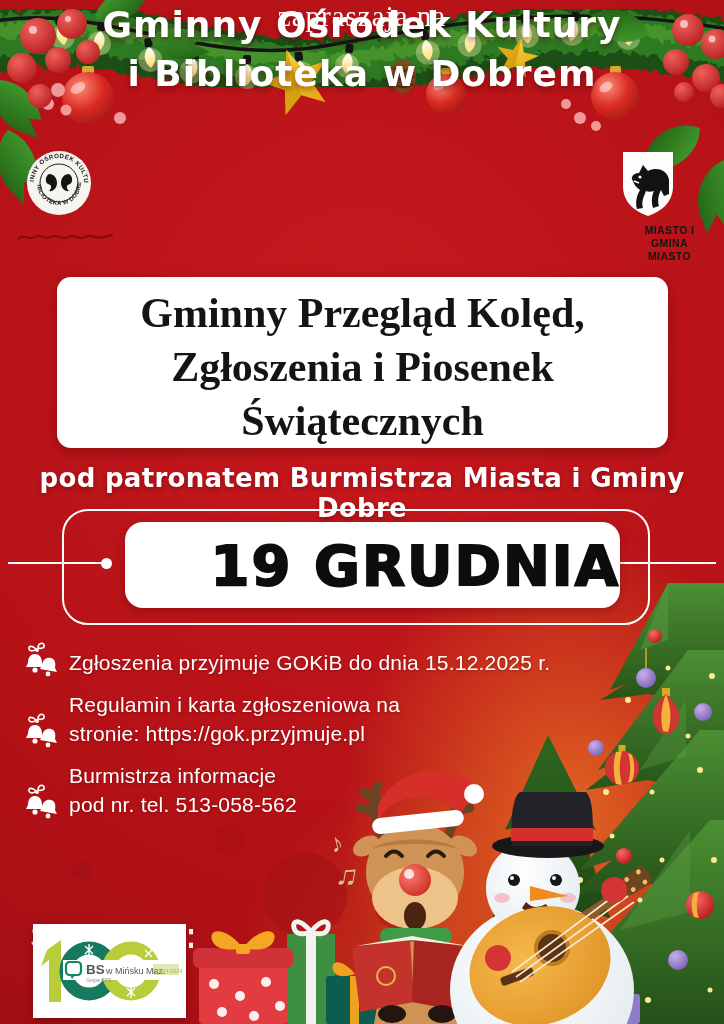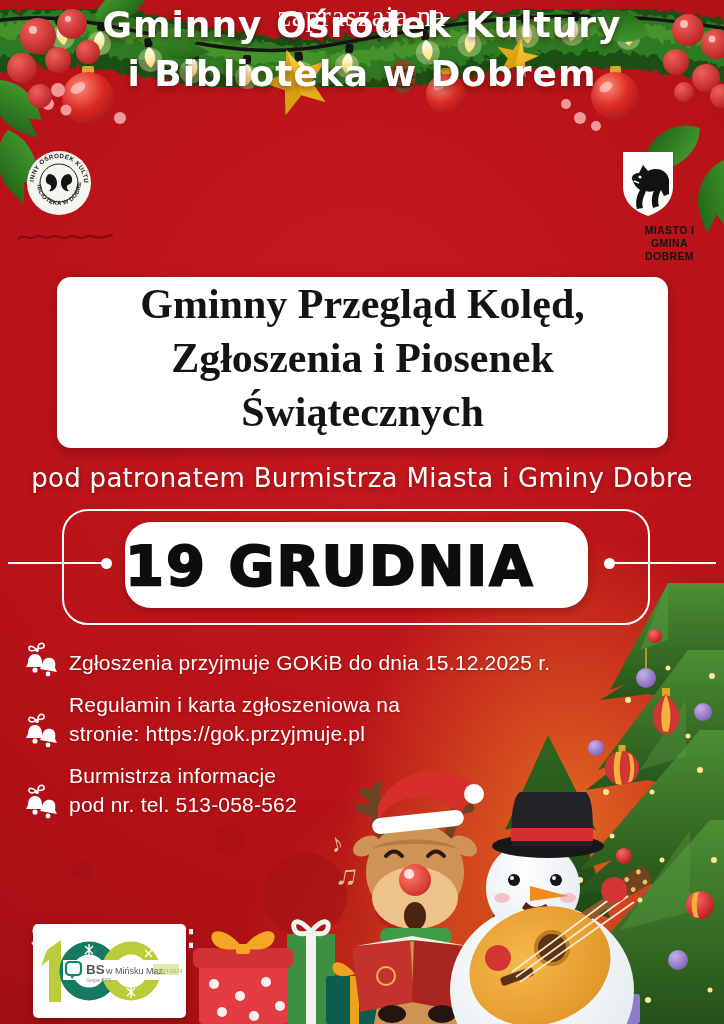--- a/index.html
+++ b/index.html
@@ -19,45 +19,45 @@
     font-family:"DejaVu Sans",sans-serif;font-weight:700;font-size:36px;line-height:49px;
     letter-spacing:1px;text-shadow:0 3px 6px rgba(70,0,0,.5);}
   .invite{left:0;top:220;width:100%;text-align:center;color:#fdfdfd;z-index:7;
     font-family:"Liberation Serif",serif;font-size:29px;letter-spacing:1px;}
   .org-logo{left:26px;top:150px;z-index:7;}
   .slogan{left:16px;top:228px;z-index:7;opacity:.85;}
   .coa{left:600px;top:150px;width:95px;z-index:7;text-align:center;}
   .coa-caption{margin-top:6px;font-size:10.5px;font-weight:bold;color:#151515;line-height:13px;letter-spacing:.4px;margin-left:44px;}
   
   .event-card{left:57px;top:277px;width:611px;height:171px;background:#fff;border-radius:14px;z-index:5;
-    display:flex;flex-direction:column;justify-content:flex-start;align-items:center;
+    display:flex;flex-direction:column;justify-content:flex-end;align-items:center;
     box-shadow:0 4px 14px rgba(60,0,0,.35);}
   .event-card div{font-family:"Liberation Serif",serif;font-weight:700;font-size:42px;line-height:54px;color:#141414;}
   .patronage{left:0;top:463px;width:100%;text-align:center;color:#fff;z-index:5;
-    font-family:"DejaVu Sans",sans-serif;font-weight:400;font-size:26px;letter-spacing:.3px;
+    font-family:"DejaVu Sans",sans-serif;font-weight:700;font-size:26px;letter-spacing:.3px;
     text-shadow:0 2px 4px rgba(70,0,0,.4);}
   
   .date-frame{left:62px;top:509px;width:584px;height:112px;border:2px solid #fff;border-radius:26px;z-index:5;}
   .date-line{height:2px;background:#fff;top:562px;z-index:5;}
   .date-line.l{left:8px;width:96px;}
   .date-line.r{left:612px;width:104px;}
   .date-dot{width:11px;height:11px;border-radius:50%;background:#fff;top:558px;z-index:5;}
   .date-dot.l{left:101px;}
   .date-dot.r{left:604px;}
-  .date-box{left:125px;top:522px;width:463px;height:86px;background:#fff;border-radius:26px;z-index:5;
-    display:flex;align-items:center;justify-content:flex-start;box-shadow:0 3px 10px rgba(60,0,0,.3);}
+  .date-box{left:125px;top:522px;width:463px;height:86px;background:#fff;border-radius:18px;z-index:5;
+    display:flex;align-items:center;justify-content:flex-end;box-shadow:0 3px 10px rgba(60,0,0,.3);padding-left:32px;}
   .date-box span{font-family:"DejaVu Sans",sans-serif;font-weight:bold;font-size:56px;letter-spacing:2px;
     color:#0d0d0d;-webkit-text-stroke:2px #0d0d0d;}
   
   .info{left:22px;top:641px;width:600px;display:flex;flex-direction:column;gap:13px;z-index:4;}
   .info-item{display:flex;gap:11px;align-items:flex-end;}
   .info-text{color:#fff;font-size:21px;line-height:29px;letter-spacing:.2px;text-shadow:0 1px 3px rgba(70,0,0,.4);}
   
   .sponsor-label{left:30px;top:919px;color:#fff;font-size:35px;letter-spacing:.5px;z-index:5;font-family:Liberation Mono, monospace;}
-  .sponsor-card{left:33px;top:924px;width:153px;height:94px;background:#fff;border-radius:5px;z-index:5;
+  .sponsor-card{left:33px;top:924px;width:153px;height:94px;background:#fff;border-radius:0;z-index:5;
     box-shadow:0 3px 8px rgba(60,0,0,.35);}
   .notes{z-index:3;color:#dcbd8e;font-size:26px;text-shadow:0 1px 2px rgba(90,20,0,.3);}
   .n1{left:330px;top:828px;transform:rotate(-14deg);}
   .n2{left:336px;top:858px;font-size:30px;transform:rotate(10deg);}
   .layer-bokeh{z-index:1;} .layer-art{z-index:2;} .layer-garland{z-index:6;}
 </style>
 </head>
 <body>
 
 <div class="poster">
@@ -486,21 +486,21 @@
 
   <div class="abs coa">
     <svg width="56" height="68" viewBox="0 0 56 68" style="margin:0 auto;">
       <path d="M3 2 H53 V36 C53 52 42 61 28 66 C14 61 3 52 3 36 Z" fill="#fdfdfb"></path>
       <path fill="#131313" d="M13 31 C10 28 13 23 19 23 L23 15 L28 21 C38 16 48 21 49 30 L49 44 L44 46 L41 40 C39 44 37 50 39 56 L33 58 C31 51 32 45 34 41 C31 42 28 42 26 41 C24 46 21 52 23 58 L17 59 C15 52 17 45 20 40 C17 38 14 35 13 31 Z"></path>
       <circle cx="20" cy="27" r="1.6" fill="#fff"></circle>
       <path d="M14 31 l5 2" stroke="#fff" stroke-width="1.4"></path>
     </svg>
     <div class="coa-caption">
       <div>MIASTO I GMINA</div>
-      <div>DOBREM</div>
+      <div>MIASTO</div>
     </div>
   </div>
 
   <div class="abs event-card">
     <div>Gminny Przegląd Kolęd,</div>
     <div>Zgłoszenia i Piosenek</div>
     <div>Świątecznych</div>
   </div>
 
   <div class="abs patronage">pod patronatem Burmistrza Miasta i Gminy Dobre</div>

